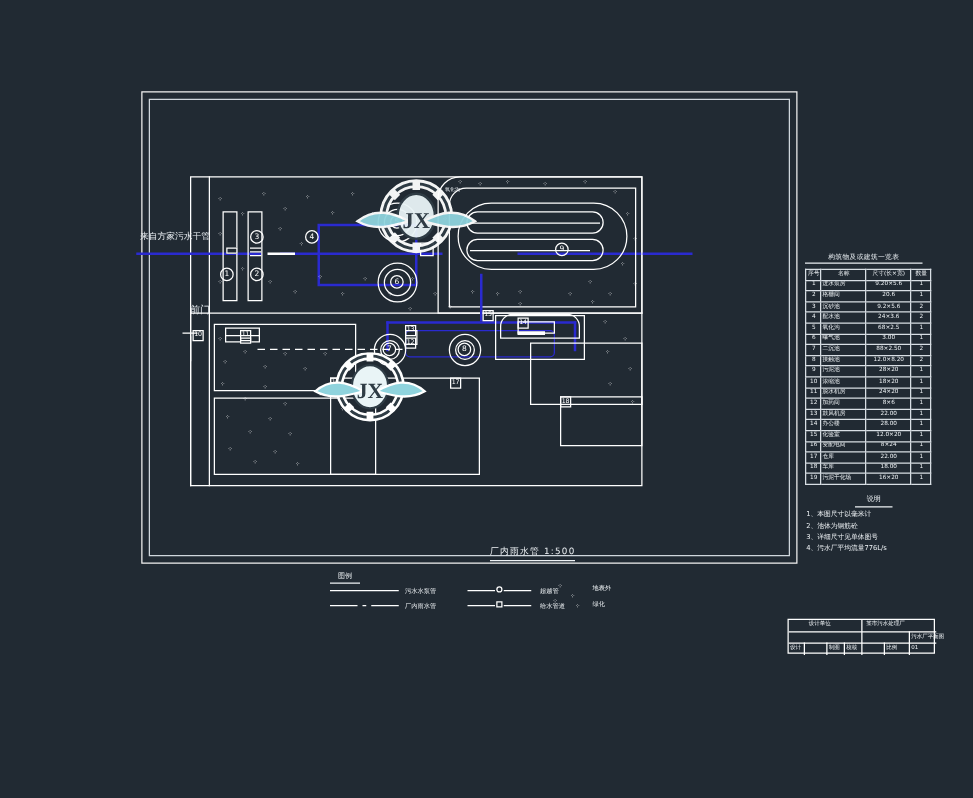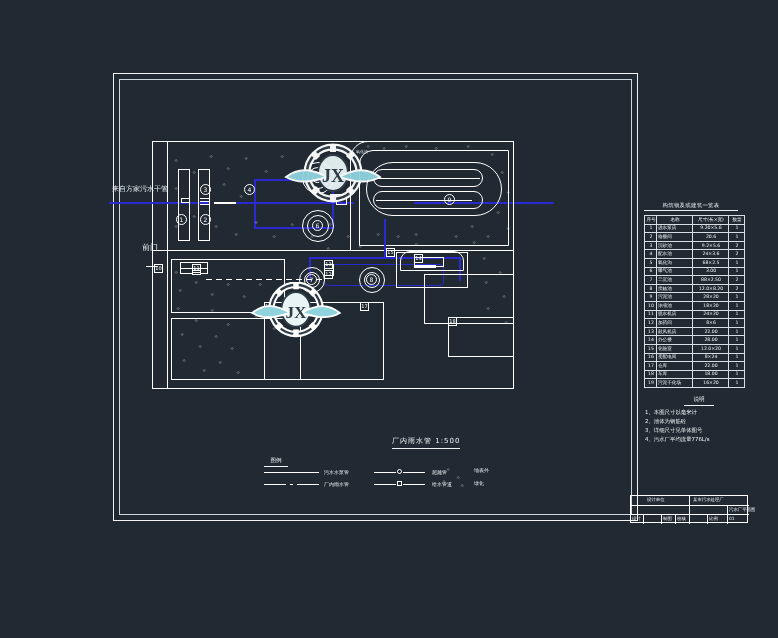--- a/index.html
+++ b/index.html
@@ -2,21 +2,21 @@
 <html lang="zh"><head>
 <meta charset="utf-8">
 <title>CAD</title>
 <style>
   html,body{margin:0;padding:0;background:#212a33;}
   body{width:778px;height:638px;overflow:hidden;
        font-family:"DejaVu Sans","Liberation Sans",sans-serif;}
   #stage{position:relative;width:778px;height:638px;background:#212a33;}
 
   
-  #sheet{position:absolute;left:113px;top:73px;width:525px;height:448px;
+  #sheet{position:absolute;left:113px;top:73px;width:525px;height:378px;
          background:#212a33;border:1px solid #f2f2f2;box-sizing:border-box;}
   .inner-border{position:absolute;left:5px;top:5px;right:5px;bottom:5px;
          border:1px solid #cfd6dc;box-sizing:border-box;pointer-events:none;}
 
   .lbl{position:absolute;color:#e9eef2;white-space:nowrap;line-height:1;}
   .lbl.cn{font-family:"DejaVu Sans",sans-serif;}
 
   
   .ln{position:absolute;background:#ffffff;}
   .lnB{position:absolute;background:#2a2ad0;}
@@ -265,21 +265,21 @@
       <div class="bubS" style="left:210px;top:196px;">12</div>
       <div class="bubS" style="left:210px;top:186px;">13</div>
       <div class="bubS" style="left:300px;top:180px;">14</div>
       <div class="bubS" style="left:272px;top:174px;">15</div>
       <div class="bubS" style="left:150px;top:228px;">16</div>
       <div class="bubS" style="left:246px;top:228px;">17</div>
       <div class="bubS" style="left:334px;top:243px;">18</div>
     </div>
 
     <div class="lbl cn" style="left:-2px;top:112px;font-size:7px;">来自方家污水干管</div>
-    <div class="lbl cn" style="left:28px;top:170px;font-size:8px;">前门</div>
+    <div class="lbl cn" style="left:38px;top:170px;font-size:8px;">前门</div>
 
     <div id="dwg-title">厂内雨水管  1:500</div>
 
     <div id="schedule">
       <div class="t-title">构筑物及或建筑一览表</div>
       <table class="sched">
         <thead>
           <tr>
             <th class="c0">序号</th>
             <th class="c1">名称</th>

